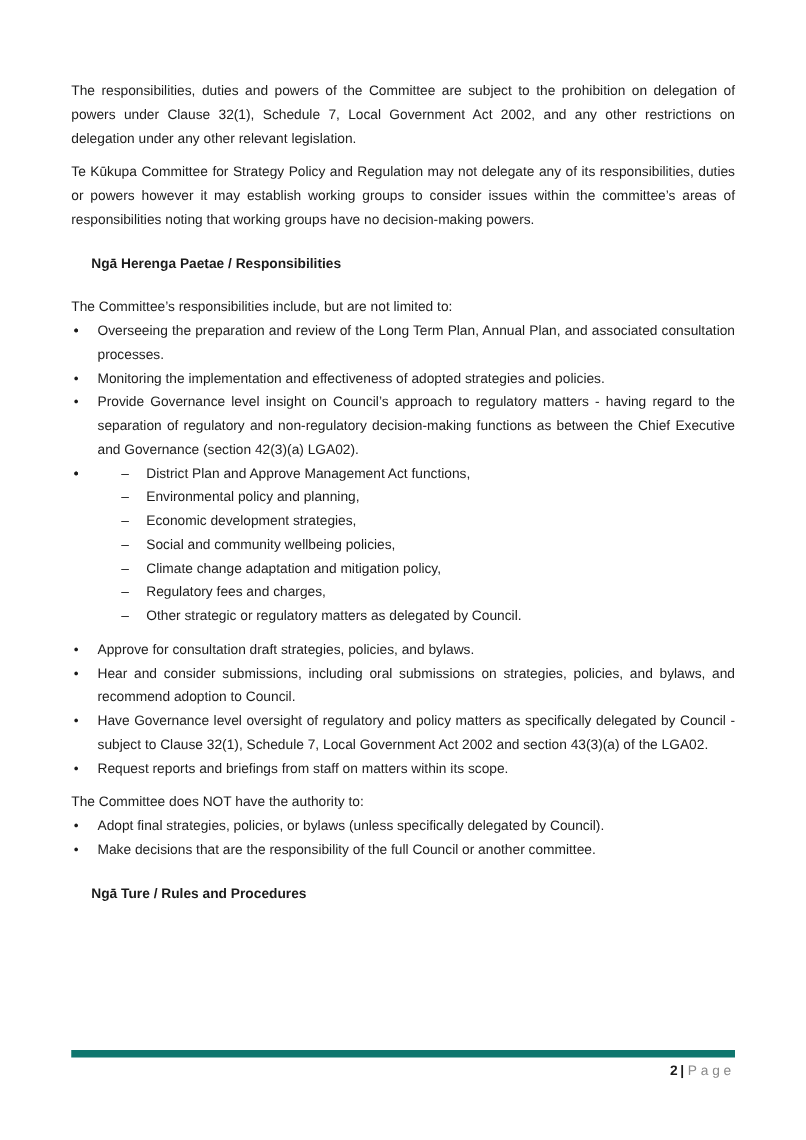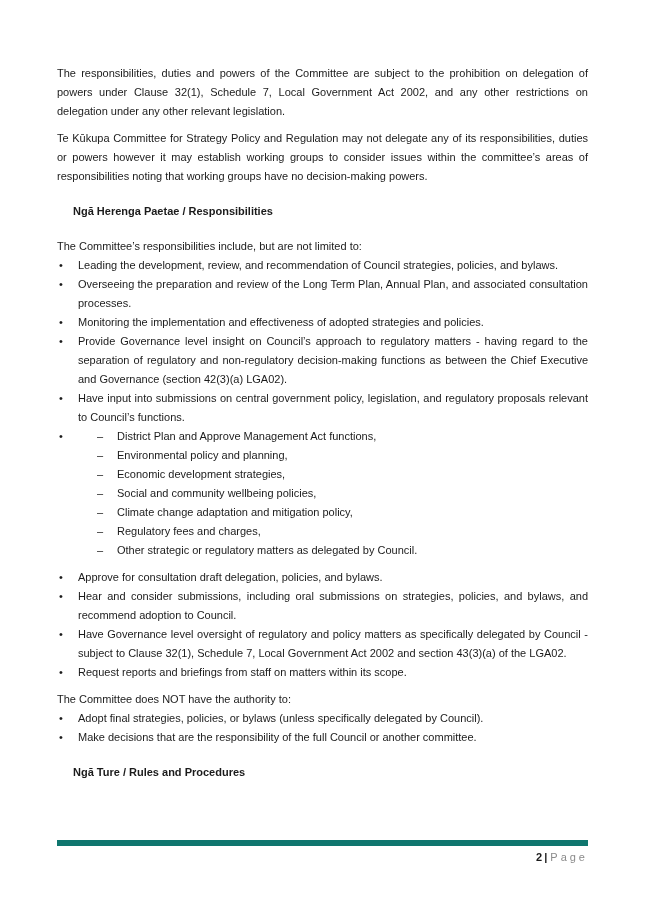--- a/index.html
+++ b/index.html
@@ -85,41 +85,41 @@
 
   <p class="spaced">The responsibilities, duties and powers of the Committee are subject to the prohibition on delegation of powers under Clause 32(1), Schedule 7, Local Government Act 2002, and any other restrictions on delegation under any other relevant legislation.</p>
 
   <p class="spaced">Te Kūkupa Committee for Strategy Policy and Regulation may not delegate any of its responsibilities, duties or powers however it may establish working groups to consider issues within the committee’s areas of responsibilities noting that working groups have no decision-making powers.</p>
 
   <h3>Ngā Herenga Paetae / Responsibilities</h3>
 
   <p>The Committee’s responsibilities include, but are not limited to:</p>
 
   <ul>
-    <li><span class="marker">•</span><span>Leading the development, review, and recommendation of Council strategies, policies, and bylaws.</span></li>
+    <li><span class="marker">•</span></li>
     <li><span class="marker">•</span><span>Overseeing the preparation and review of the Long Term Plan, Annual Plan, and associated consultation processes.</span></li>
     <li><span class="marker">•</span><span>Monitoring the implementation and effectiveness of adopted strategies and policies.</span></li>
     <li><span class="marker">•</span><span>Provide Governance level insight on Council’s approach to regulatory matters - having regard to the separation of regulatory and non-regulatory decision-making functions as between the Chief Executive and Governance (section 42(3)(a) LGA02).</span></li>
-    <li><span class="marker">•</span><span>Have input into submissions on central government policy, legislation, and regulatory proposals relevant to Council’s functions.</span></li>
+    <li><span class="marker">•</span></li>
     <li><span class="marker">•</span></li>
   </ul>
 
   <ul class="sub spaced">
     <li><span class="marker">–</span><span>District Plan and Approve Management Act functions,</span></li>
     <li><span class="marker">–</span><span>Environmental policy and planning,</span></li>
     <li><span class="marker">–</span><span>Economic development strategies,</span></li>
     <li><span class="marker">–</span><span>Social and community wellbeing policies,</span></li>
     <li><span class="marker">–</span><span>Climate change adaptation and mitigation policy,</span></li>
     <li><span class="marker">–</span><span>Regulatory fees and charges,</span></li>
     <li><span class="marker">–</span><span>Other strategic or regulatory matters as delegated by Council.</span></li>
   </ul>
 
 
   <ul class="spaced">
-    <li><span class="marker">•</span><span>Approve for consultation draft delegation, policies, and bylaws.</span></li>
+    <li><span class="marker">•</span><span>Approve for consultation draft strategies, policies, and bylaws.</span></li>
     <li><span class="marker">•</span><span>Hear and consider submissions, including oral submissions on strategies, policies, and bylaws, and recommend adoption to Council.</span></li>
     <li><span class="marker">•</span><span>Have Governance level oversight of regulatory and policy matters as specifically delegated by Council - subject to Clause 32(1), Schedule 7, Local Government Act 2002 and section 43(3)(a) of the LGA02.</span></li>
     <li><span class="marker">•</span><span>Request reports and briefings from staff on matters within its scope.</span></li>
   </ul>
 
   <p>The Committee does NOT have the authority to:</p>
 
   <ul class="spaced">
     <li><span class="marker">•</span><span>Adopt final strategies, policies, or bylaws (unless specifically delegated by Council).</span></li>
     <li><span class="marker">•</span><span>Make decisions that are the responsibility of the full Council or another committee.</span></li>

